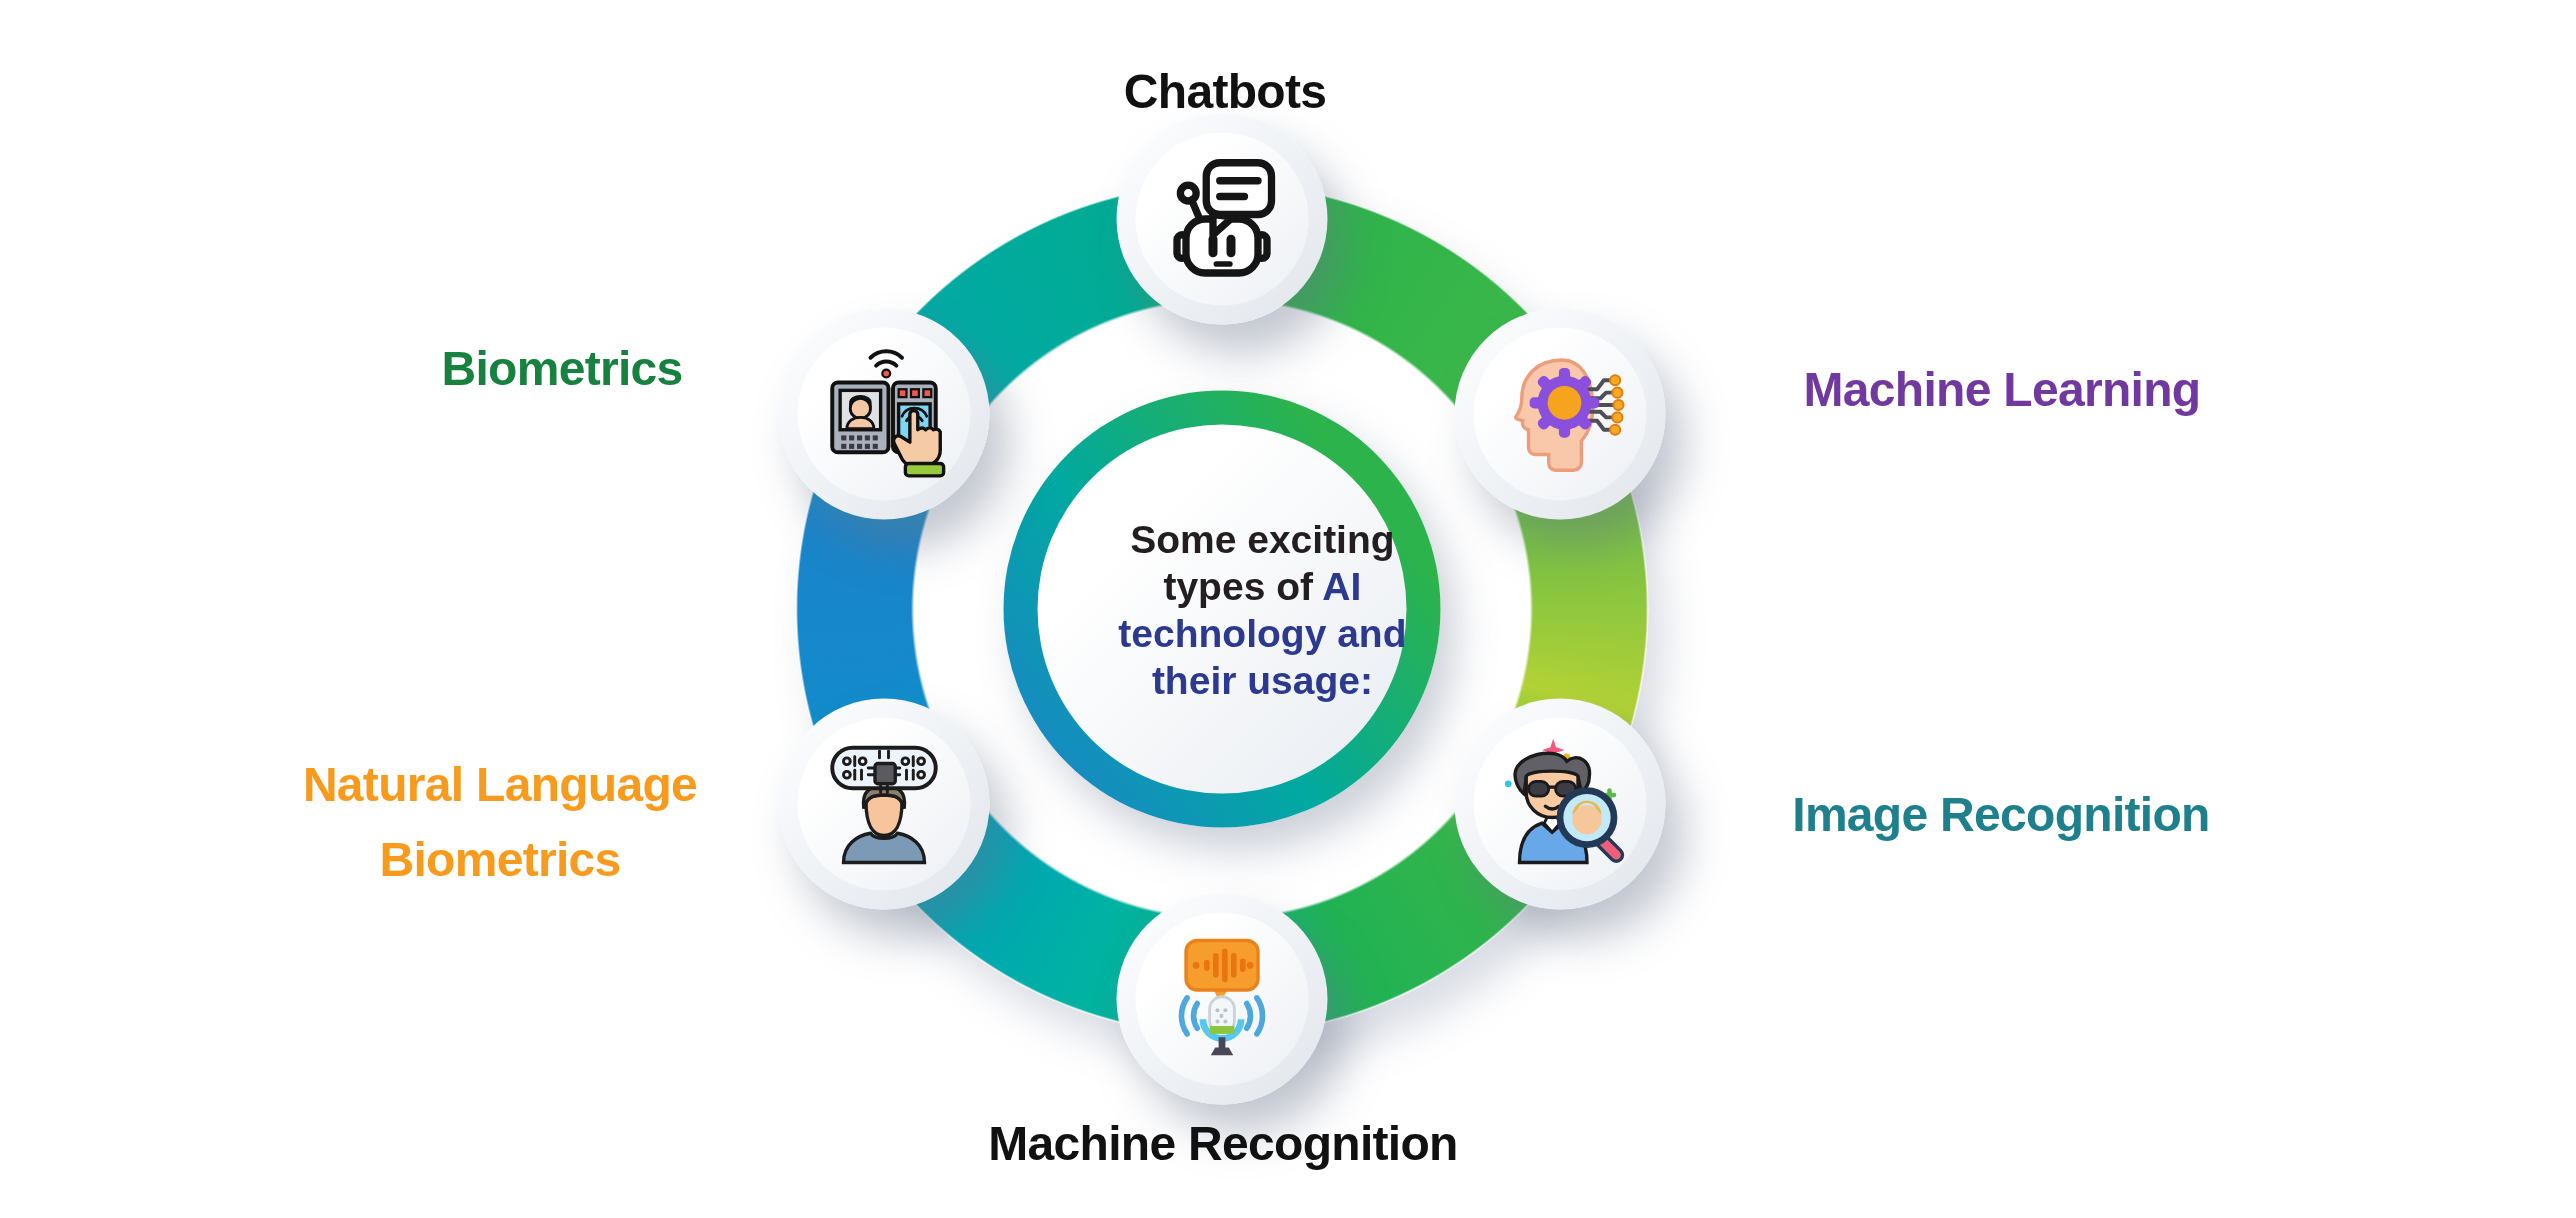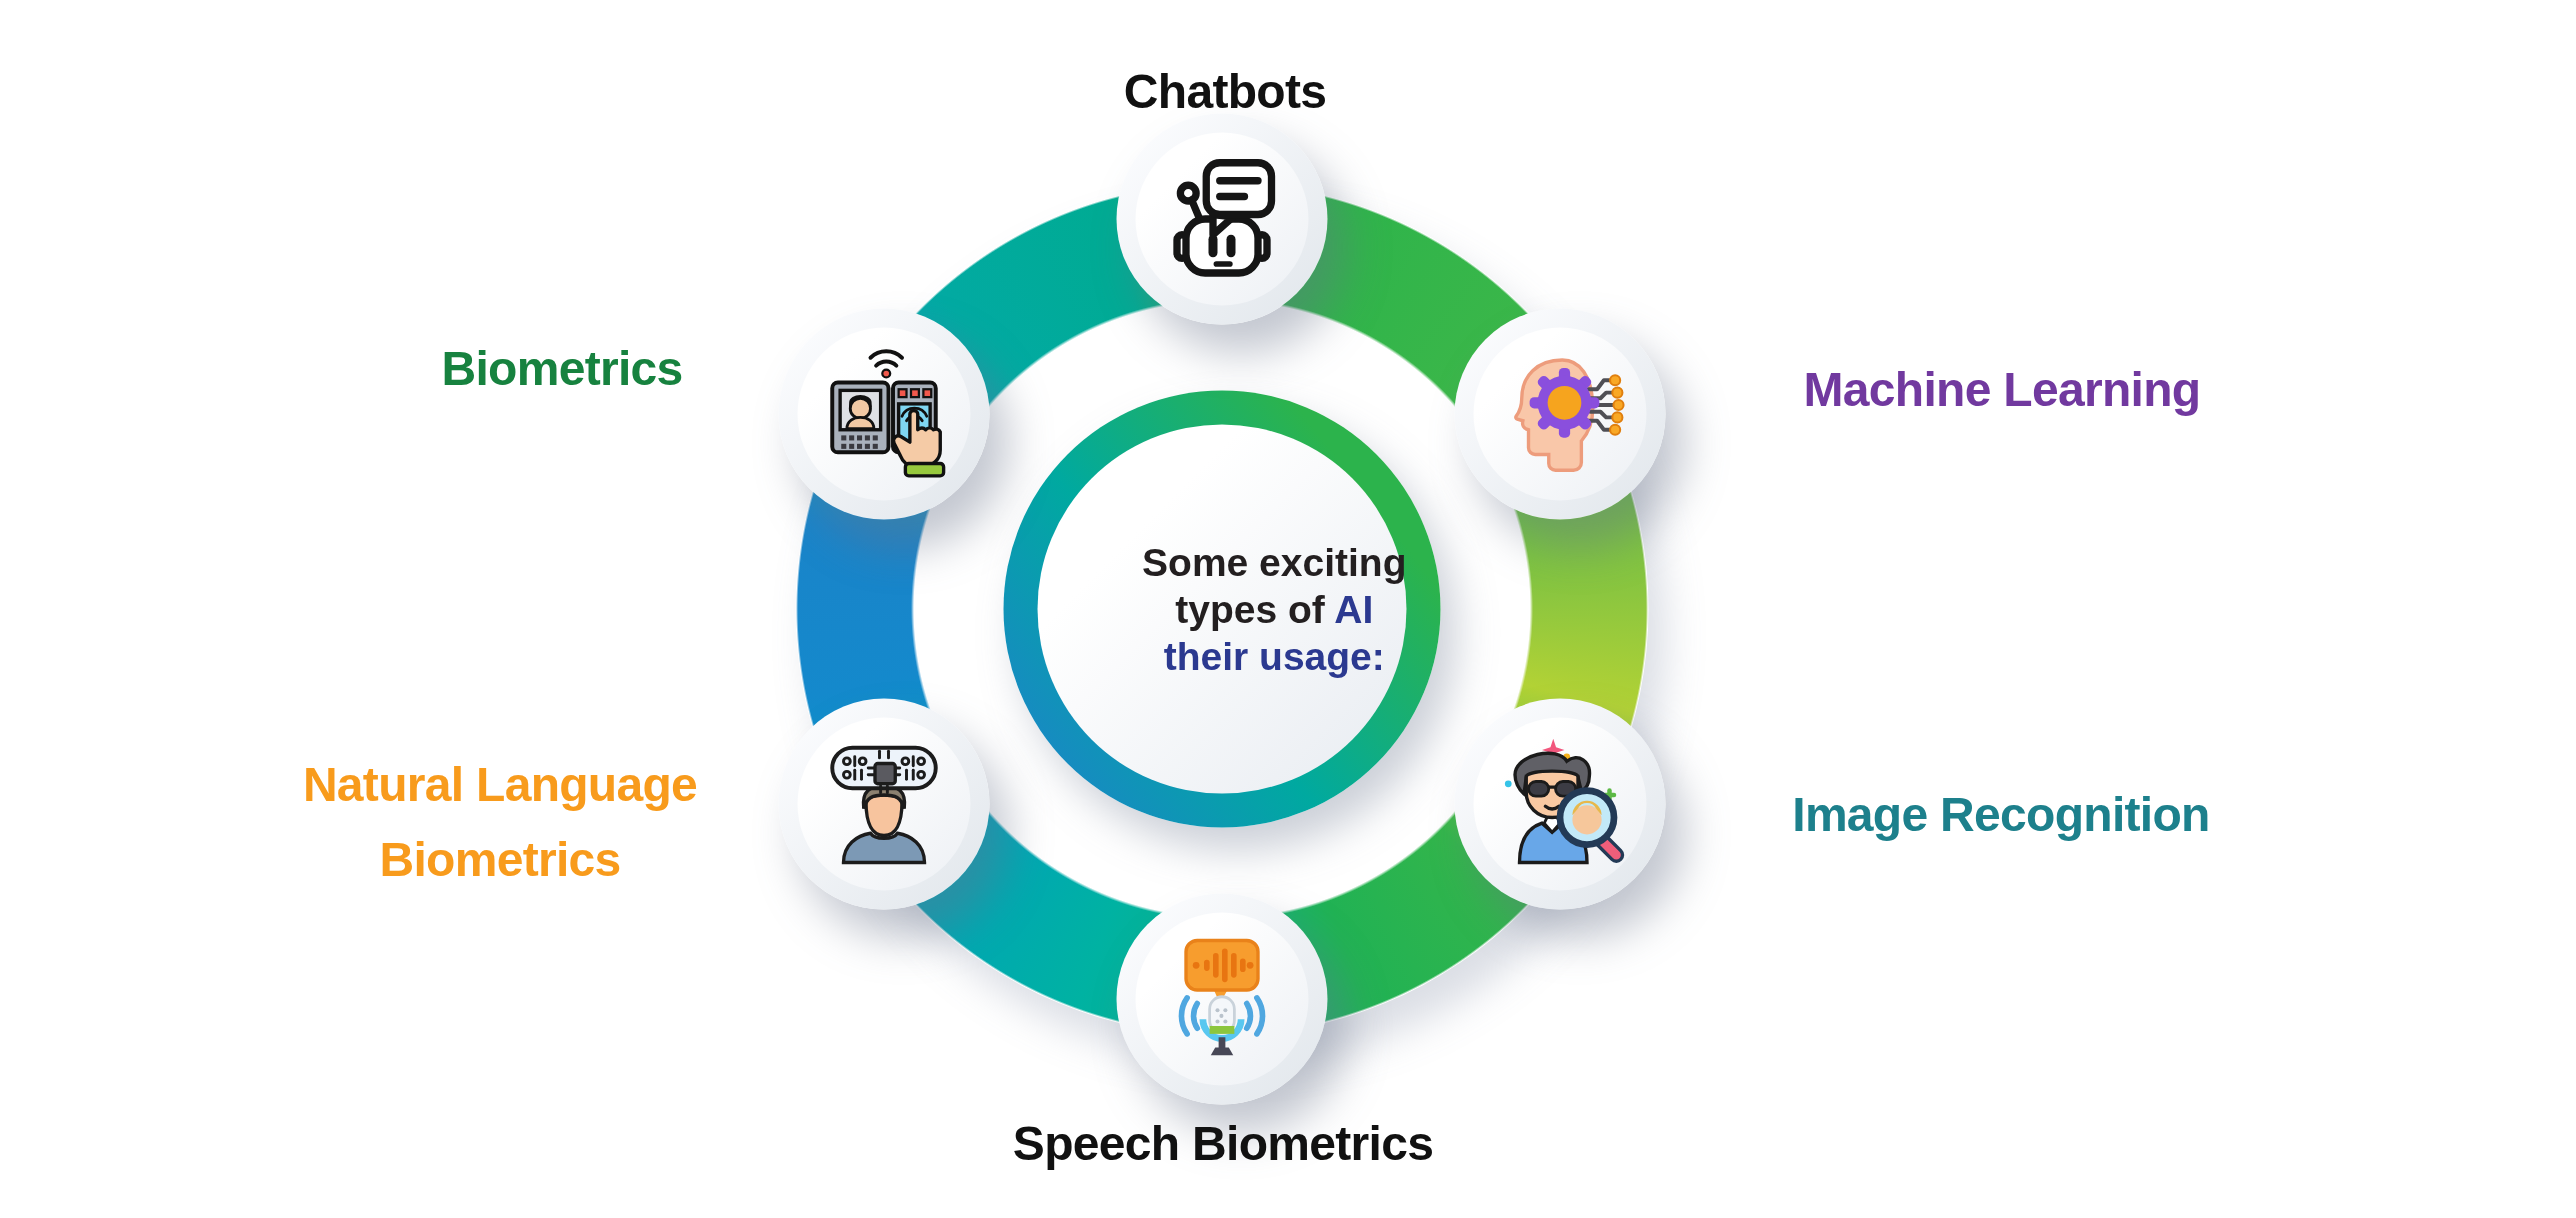--- a/index.html
+++ b/index.html
@@ -82,20 +82,21 @@
 <div class="canvas">
 
   <div class="ring-shadow"></div>
   <div class="ring"></div>
 
   <div class="disc">
     <div class="disc-inner">
       <div class="disc-text">
         <div><span class="t-dark">Some exciting</span></div>
         <div><span class="t-dark">types of </span><span class="t-navy">AI</span></div>
+        <div><span class="t-navy">technology and</span></div>
         <div><span class="t-navy">their usage:</span></div>
       </div>
     </div>
   </div>
 
   <div class="node" id="node-chatbots">
     <div class="node-inner">
       <svg viewBox="0 0 120 120">
         <g fill="none" stroke="#151515" stroke-width="6.5" stroke-linecap="round" stroke-linejoin="round">
           <circle cx="30" cy="37" r="7" fill="#ffffff"></circle>
@@ -287,21 +288,21 @@
         </g>
         <path d="M83 60 C83 56 90 56 90 60 L90 74 C92.5 72 95 72 97 74 C99 72 102 72 104 74 C106.5 73 109 73.5 110 76 L110 92 C110 100 104 106 96 106 L86 106 C80 106 76.5 102 74.5 97 L69 86 C67 82 71 78 75 80 L83 85 Z" fill="#f5cba6" stroke="#111111" stroke-width="3" stroke-linejoin="round"></path>
         <rect x="79" y="104" width="34" height="11" rx="3" fill="#97c93d" stroke="#111111" stroke-width="3"></rect>
       </svg>
     </div>
   </div>
 
   <div class="label" id="label-chatbots">Chatbots</div>
   <div class="label" id="label-machine-learning">Machine Learning</div>
   <div class="label" id="label-image-recognition">Image Recognition</div>
-  <div class="label" id="label-speech-recognition">Speech Biometrics</div>
+  <div class="label" id="label-speech-recognition">Machine Recognition</div>
   <div class="label" id="label-nlt">
     <div>Natural Language</div>
     <div>Biometrics</div>
   </div>
   <div class="label" id="label-biometrics">Biometrics</div>
 
 </div>
 
 
 </body></html>

